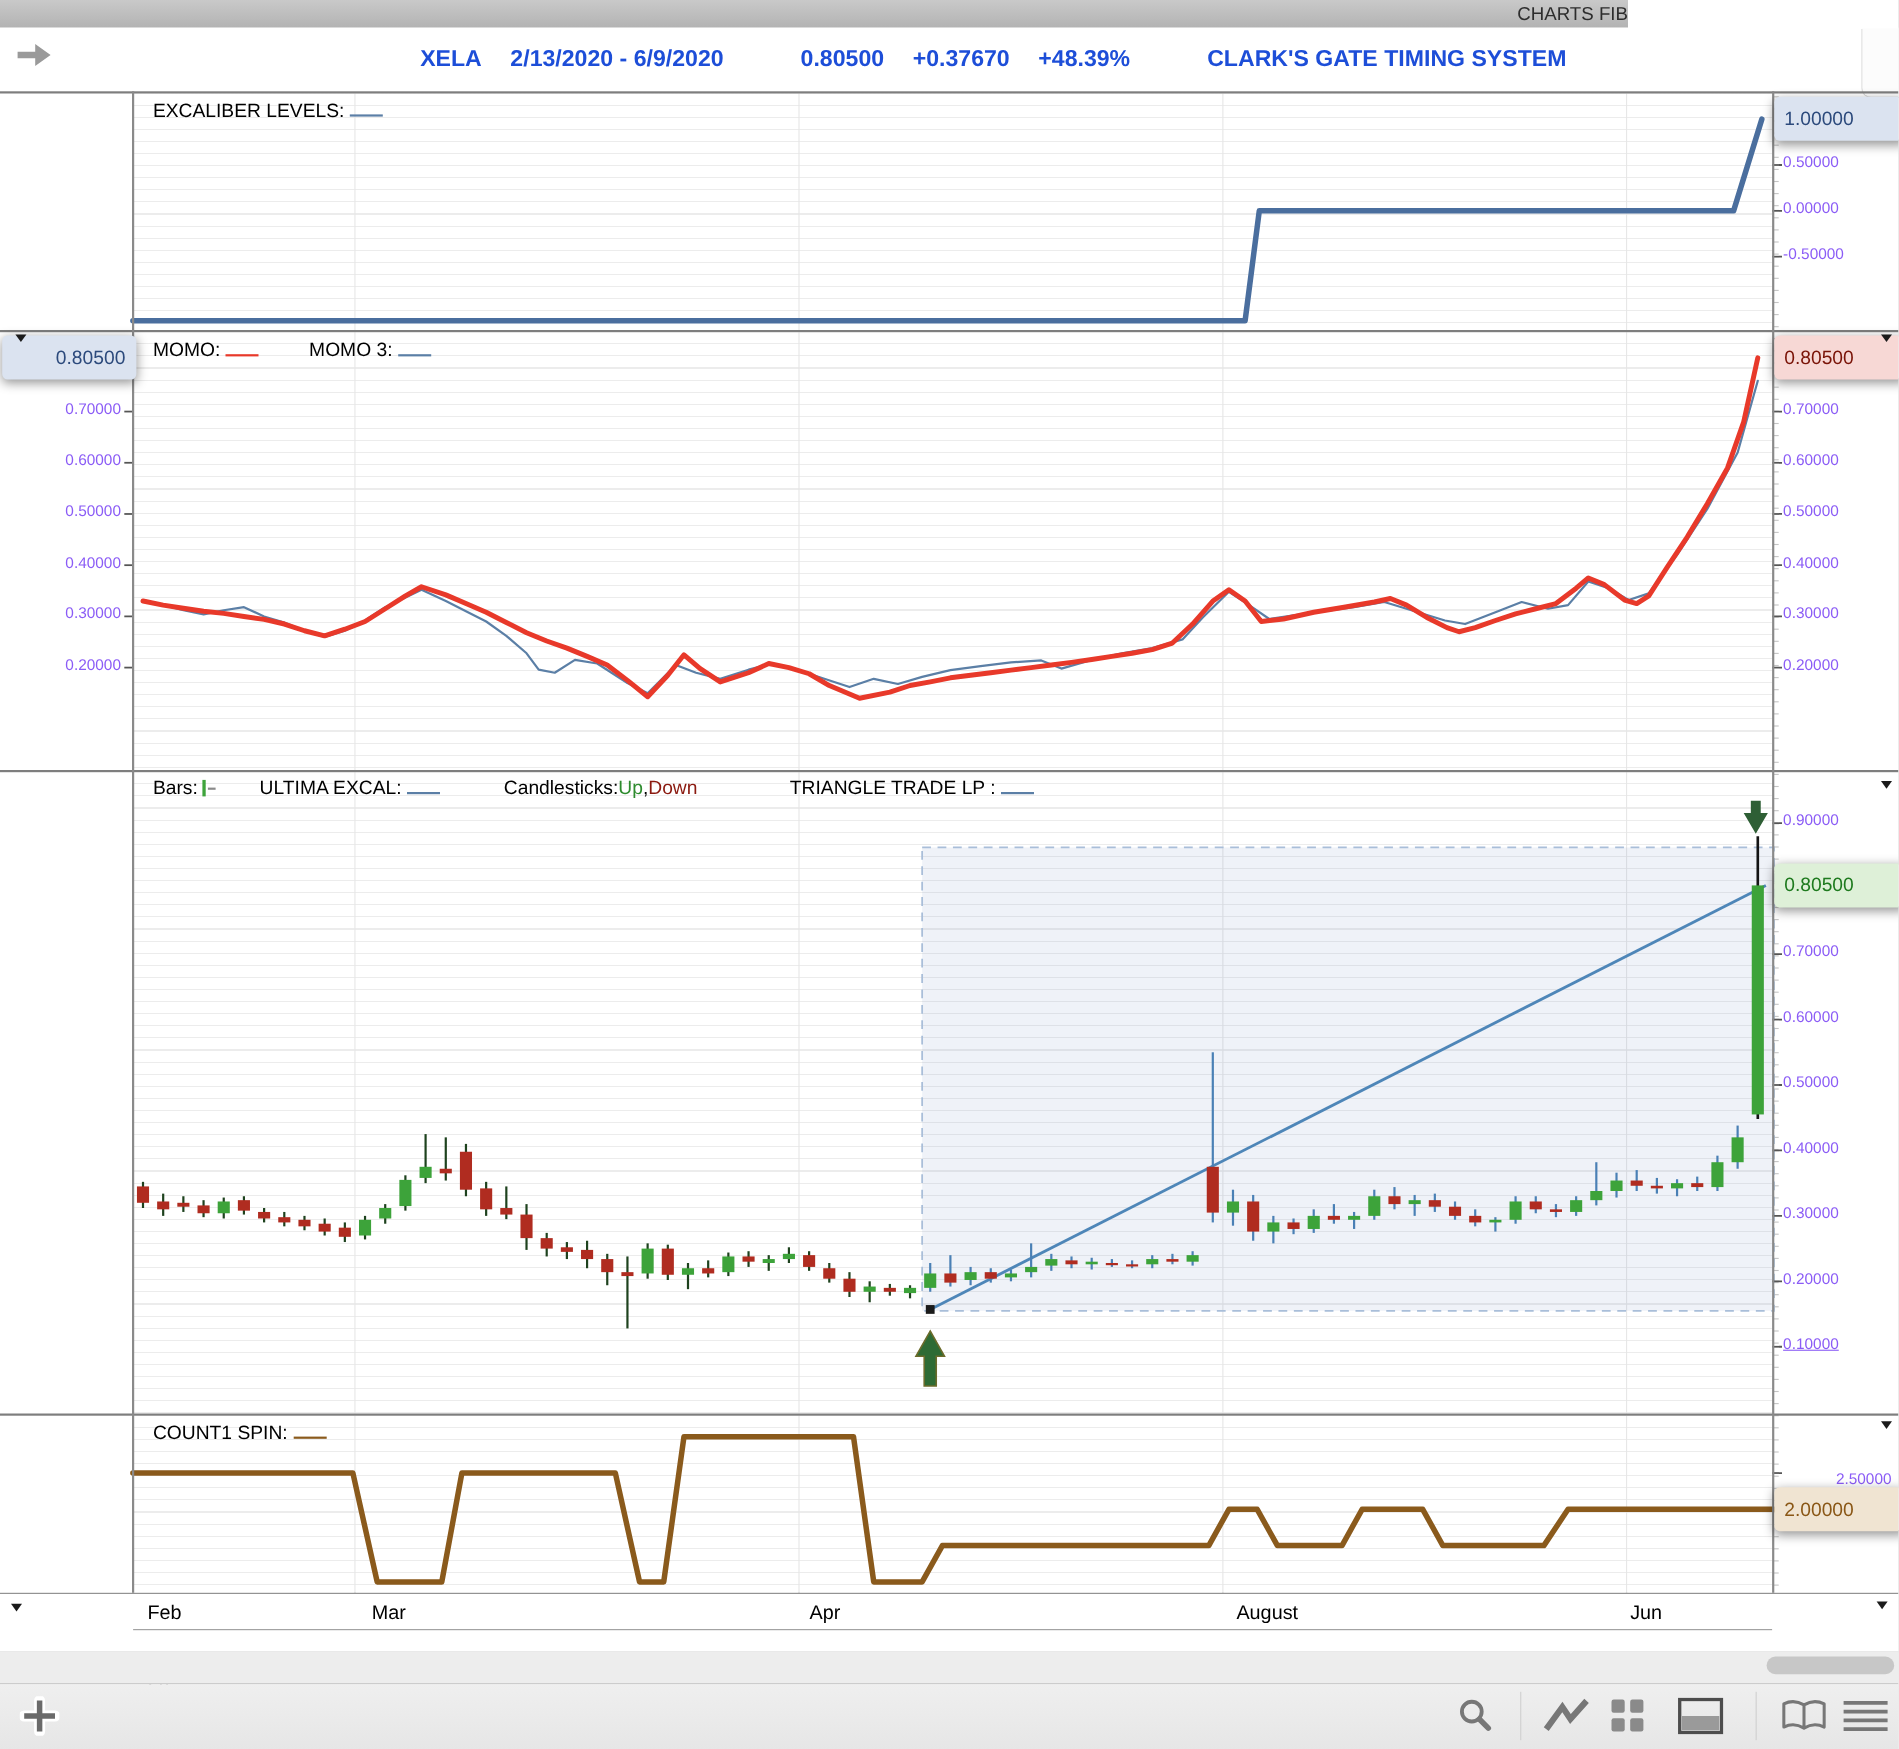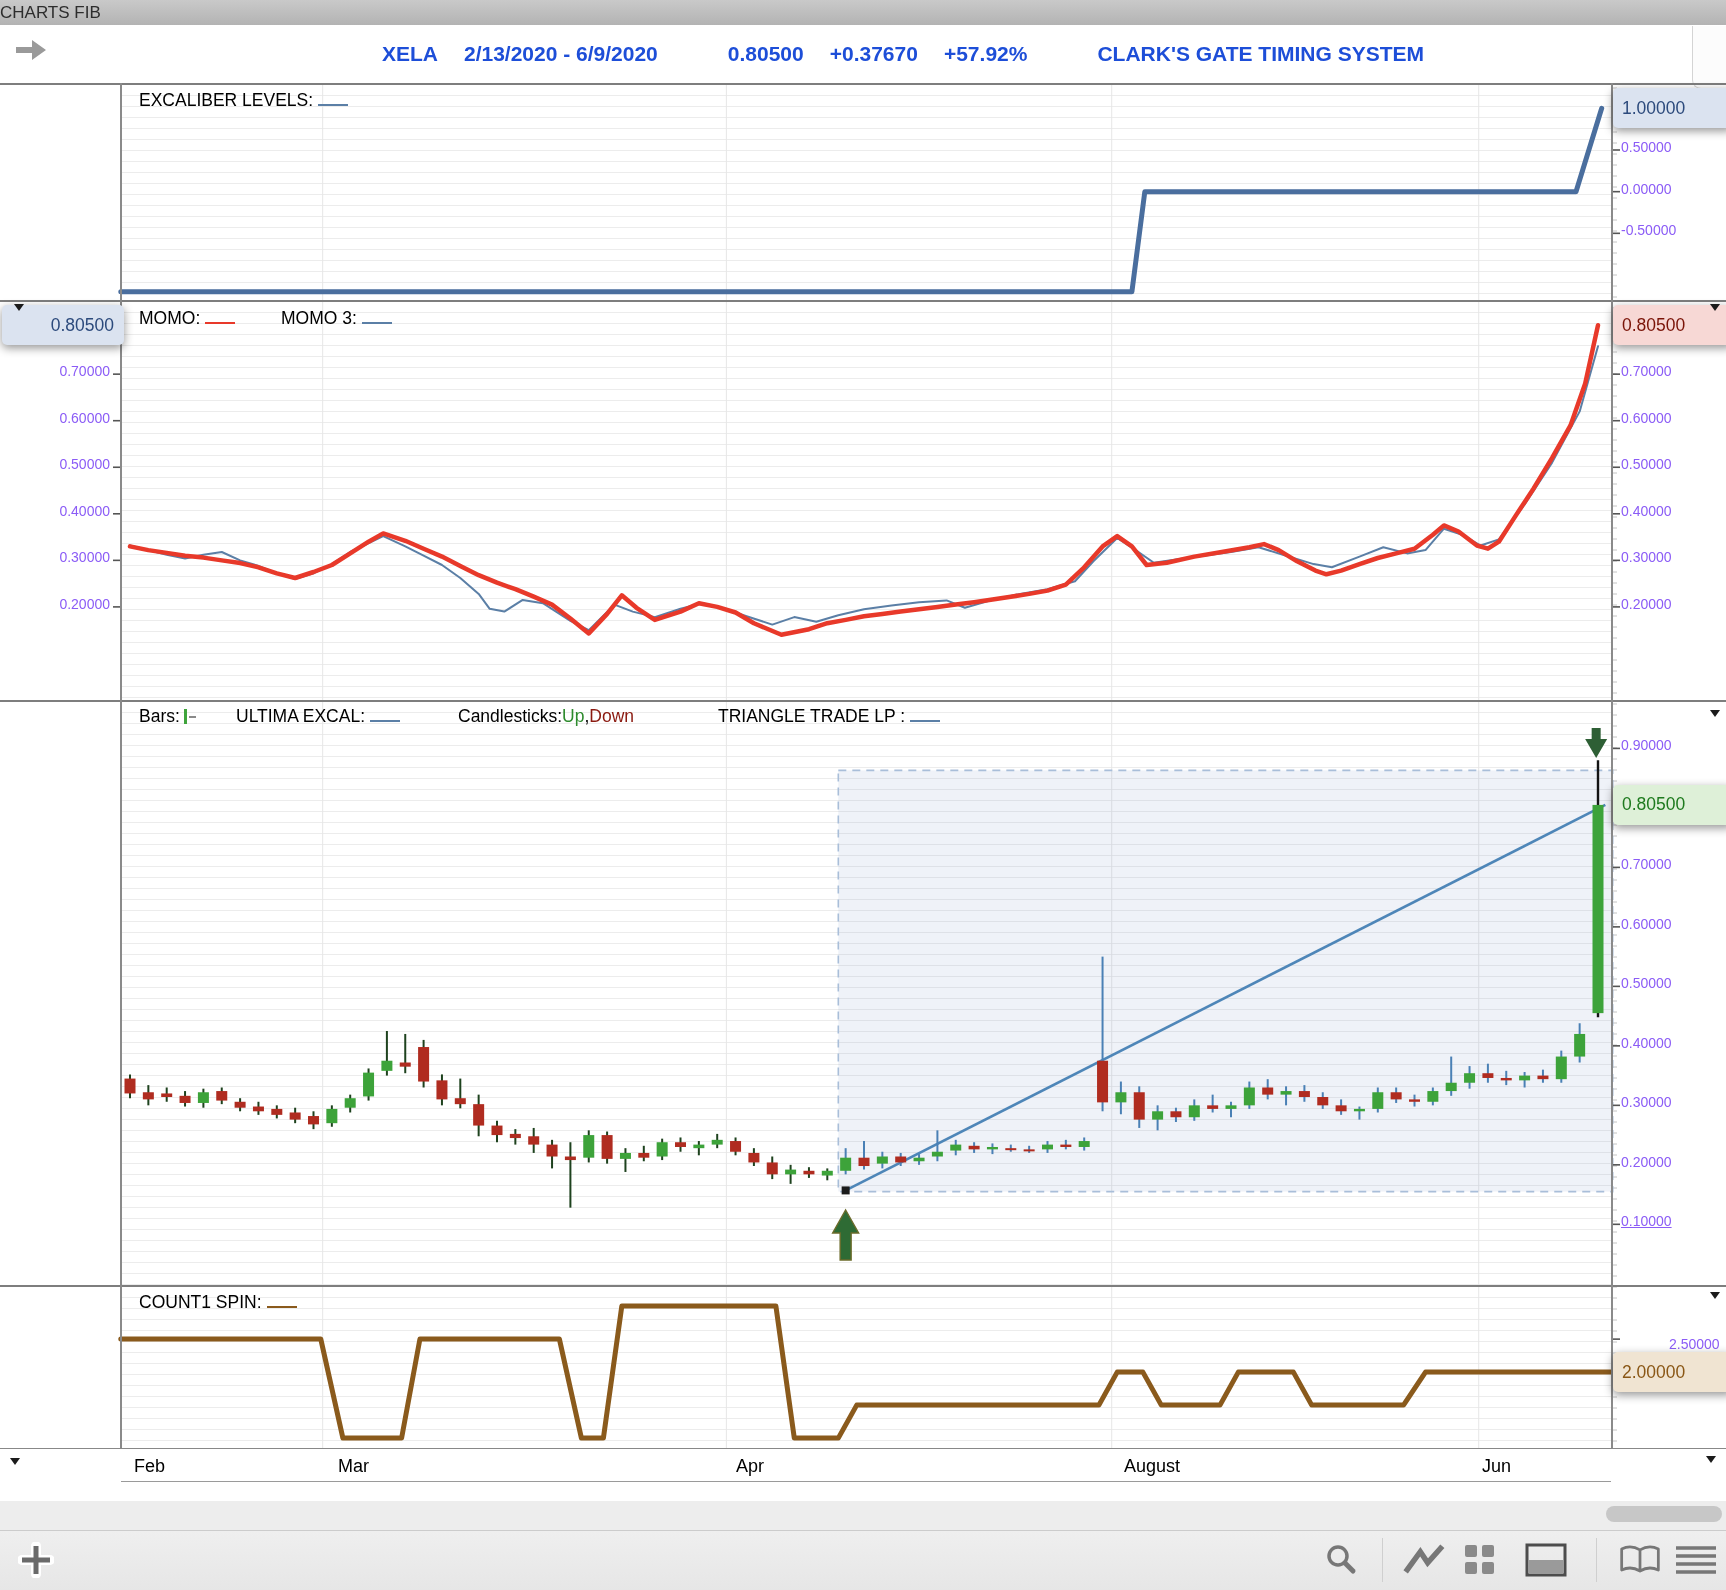--- a/index.html
+++ b/index.html
@@ -1,21 +1,21 @@
 <!DOCTYPE html>
 <html><head>
 <meta charset="utf-8">
 <style>
   html,body{margin:0;padding:0;background:#ddd;}
   #app{position:relative;width:1726px;height:1590px;background:#fff;overflow:hidden;
        font-family:"Liberation Sans",sans-serif;-webkit-font-smoothing:antialiased;}
   
-  #titlebar{position:absolute;left:0;top:0;width:1726px;height:25px;
+  #titlebar{position:absolute;left:0;top:0;width:1480px;height:25px;
     background:linear-gradient(#c9c9c9,#b3b3b3);border-bottom:1px solid #909090;
-    display:flex;align-items:center;justify-content:flex-start;font-size:17px;color:#2d2d2d;font-weight:500;}
+    display:flex;align-items:center;justify-content:flex-end;font-size:17px;color:#2d2d2d;font-weight:500;}
   #header{position:absolute;left:0;top:25px;width:1726px;height:58px;background:#fff;
     display:flex;align-items:center;justify-content:center;gap:26px;
     font-size:21px;font-weight:600;color:#1d4ed8;padding-left:40px;}
   #header .hsep{width:18px;}
   #hdr-arrow{position:absolute;left:14px;top:38px;width:34px;height:24px;color:#9a9a9a;}
   #topright-tab{position:absolute;left:1692px;top:26px;width:34px;height:62px;background:#fcfcfc;
     border:1px solid #d4d4d4;border-right:none;border-top:none;border-radius:0 0 0 9px;}
   
   .hline{position:absolute;left:0;width:1726px;background:#7e7e7e;}
   .vline{position:absolute;top:83px;height:1417px;width:2px;background:#8a8a8a;}
@@ -61,21 +61,21 @@
 
 <div id="titlebar">
   <span>CHARTS FIB</span>
 </div>
 <div id="header">
   <span>XELA</span>
   <span>2/13/2020 - 6/9/2020</span>
   <span class="hsep"></span>
   <span>0.80500</span>
   <span>+0.37670</span>
-  <span>+57.92%</span>
+  <span>+48.39%</span>
   <span class="hsep"></span>
   <span>CLARK'S GATE TIMING SYSTEM</span>
 </div>
 <svg id="hdr-arrow" viewBox="0 0 34 24">
   <path d="M2 9 h16 v-7 l14 10 -14 10 v-7 h-16 z" fill="#9a9a9a"></path>
 </svg>
 <div id="topright-tab"></div>
 
 <div class="panelbg" style="top:85px;height:215px;"></div>
 <div class="panelbg" style="top:302px;height:398px;"></div>

